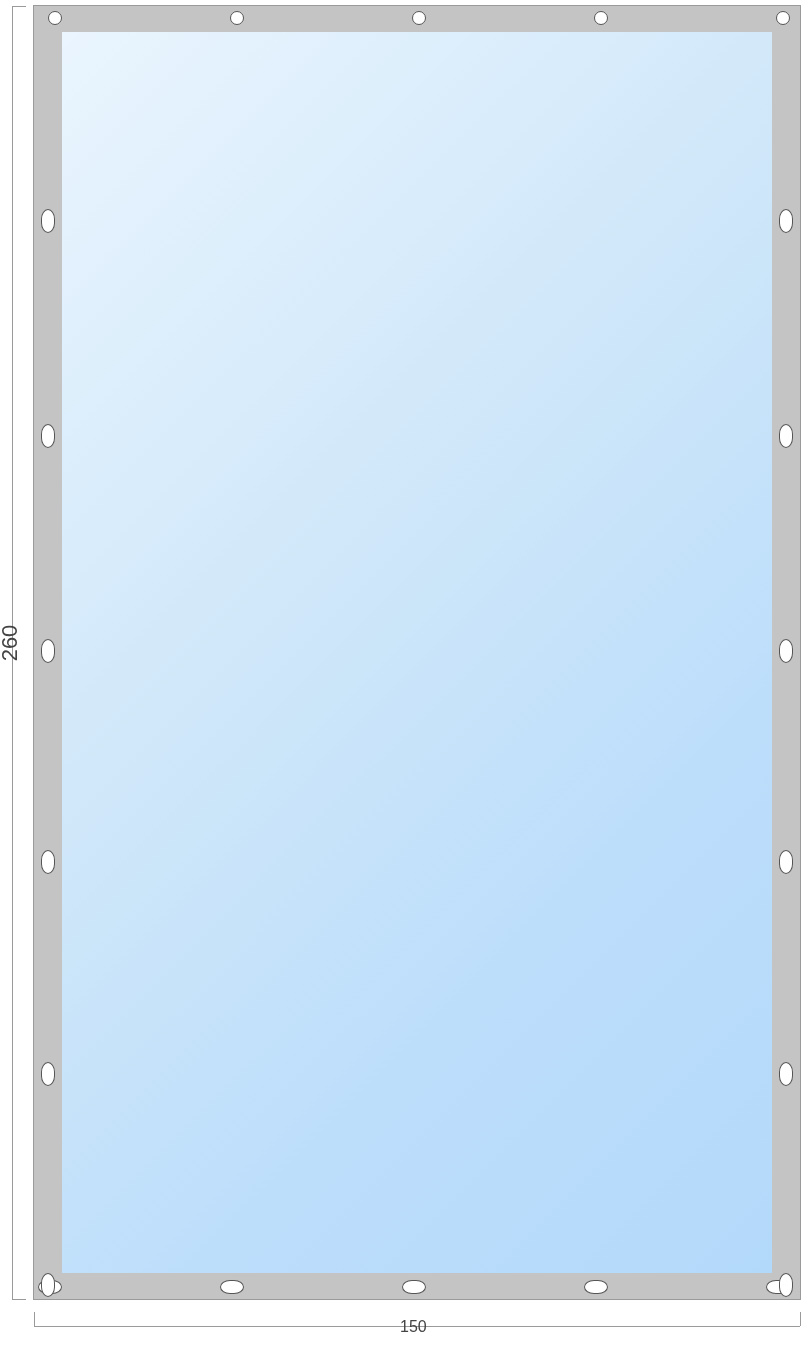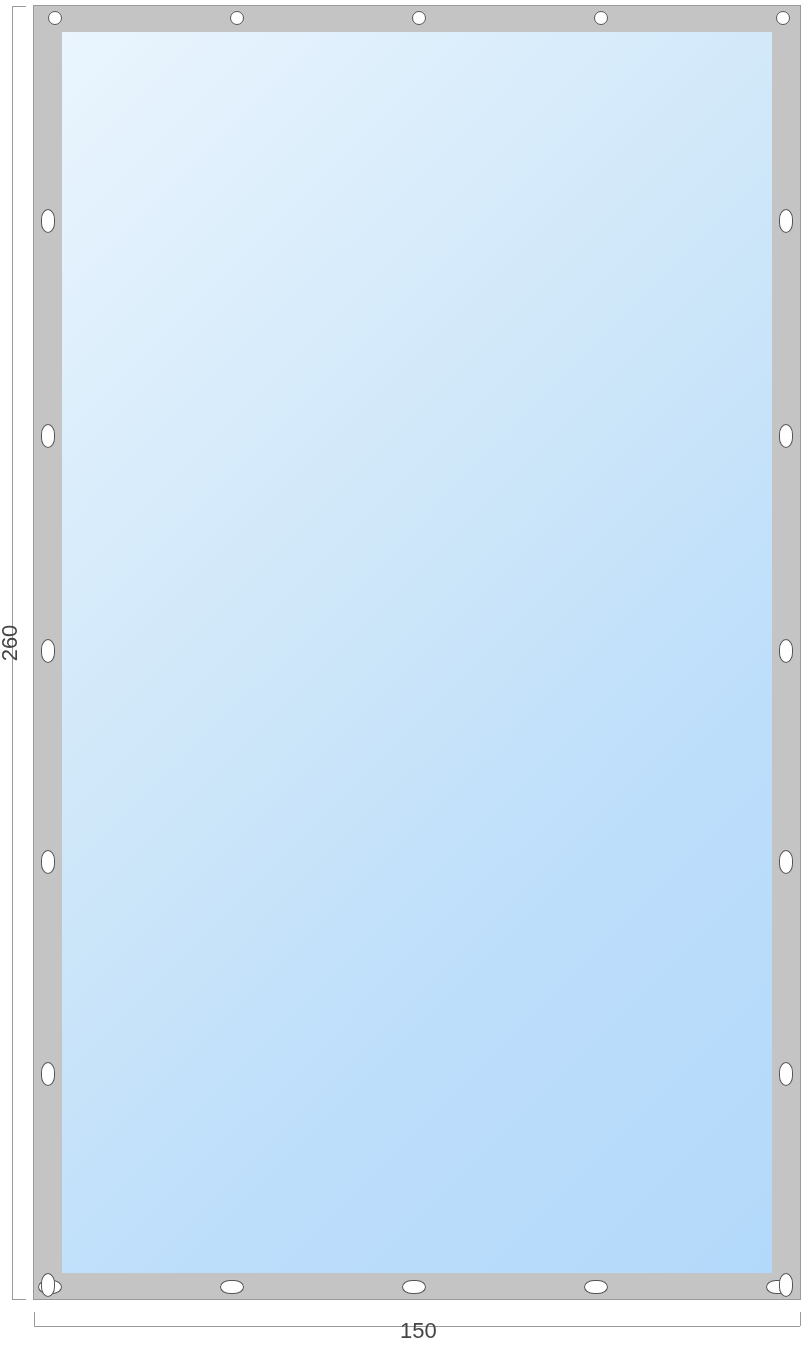--- a/index.html
+++ b/index.html
@@ -58,21 +58,21 @@
     width: 1px;
     height: 14px;
     background: #9a9a9a;
   }
   .dim-width-tick-left { left: 34px; }
   .dim-width-tick-right { left: 800px; }
   .dim-width-label {
     position: absolute;
     left: 400px;
     top: 1318px;
-    font-size: 22px;
+    font-size: 16px;
     color: #444;
   }
 
   
   .panel {
     position: absolute;
     left: 34px;
     top: 6px;
     width: 766px;
     height: 1293px;

